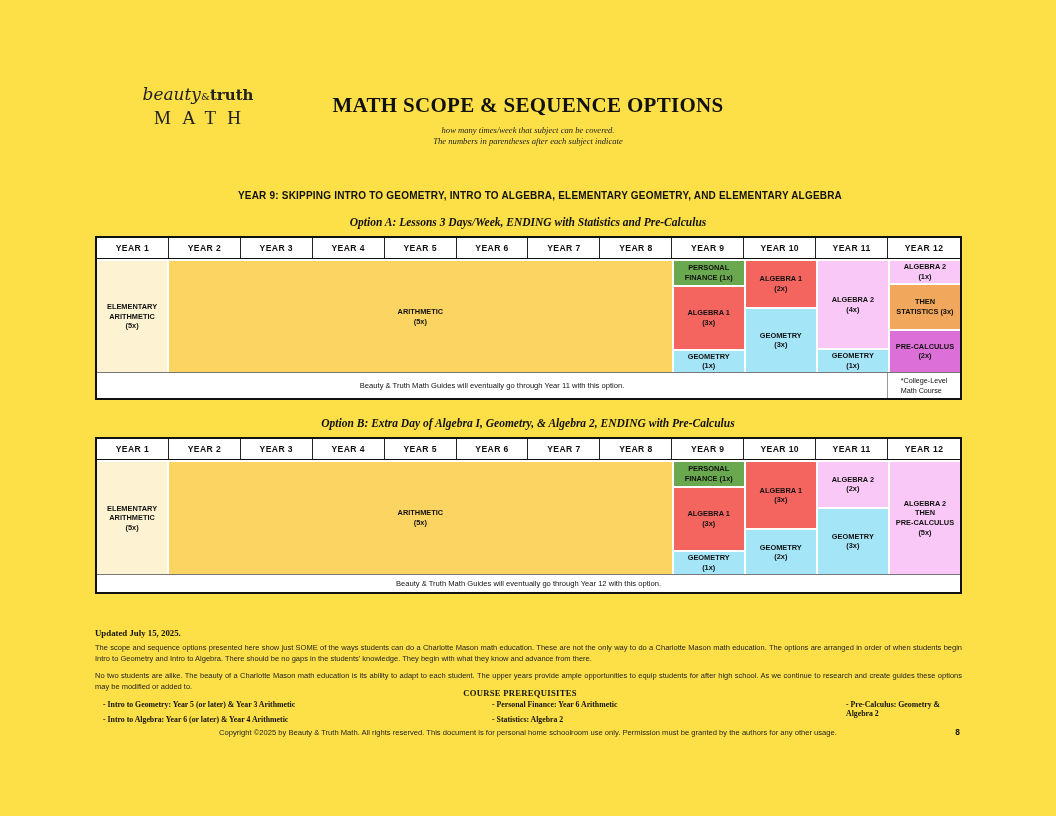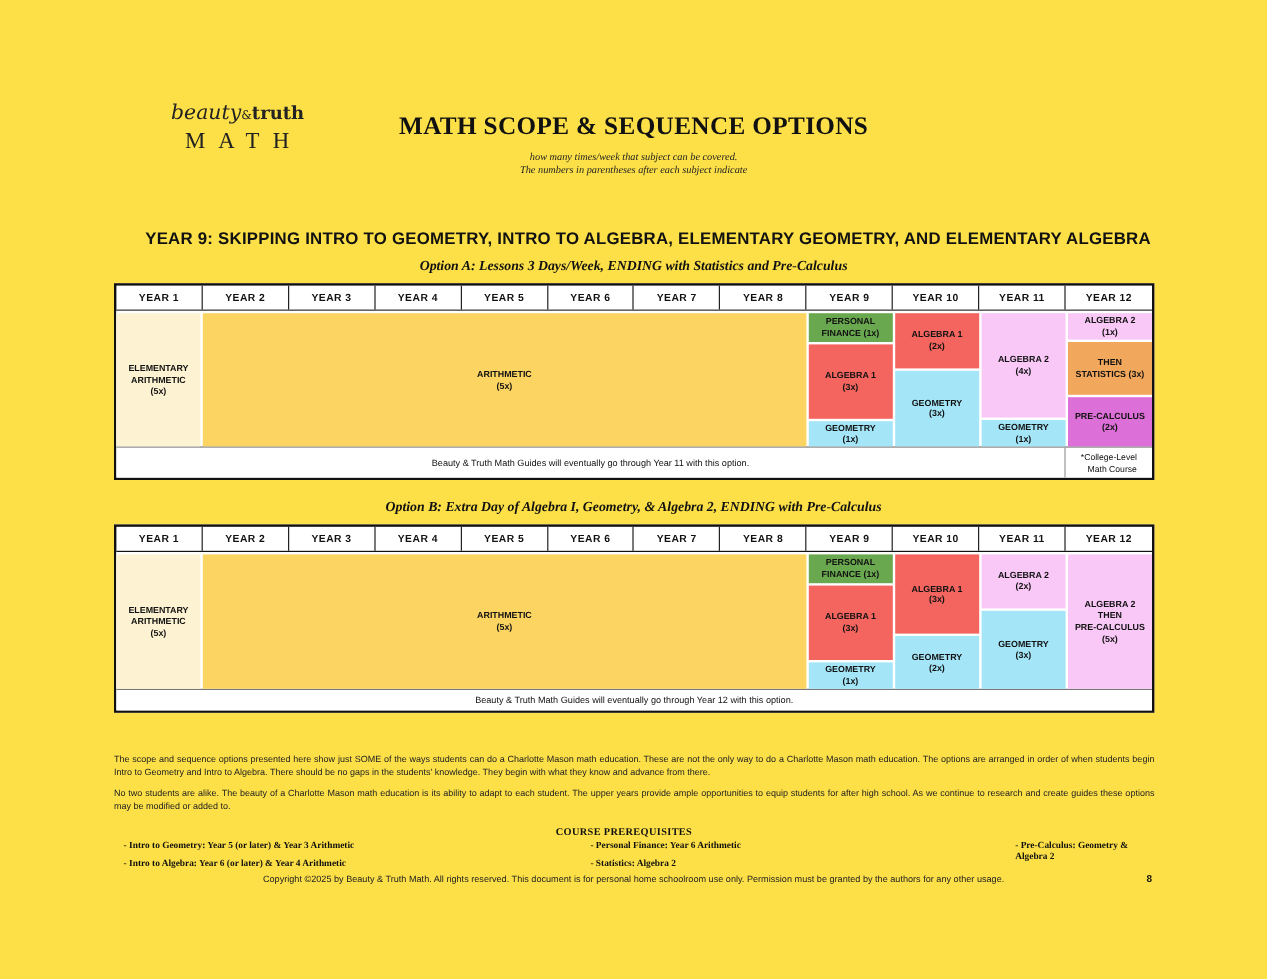--- a/index.html
+++ b/index.html
@@ -13,21 +13,21 @@
   .logo-truth{font-style:normal;font-weight:bold;font-size:15px;}
   .logo-line2{font-family:"Liberation Serif",serif;font-size:19px;letter-spacing:11px;color:#222;
               line-height:22px;margin-left:10px;}
 
   .title-block{position:absolute;left:0;right:0;top:93px;text-align:center;}
   .main-title{font-family:"Liberation Serif",serif;font-weight:bold;font-size:21px;letter-spacing:0.3px;color:#111;}
   .subtitle{font-family:"Liberation Serif",serif;font-style:italic;font-size:8.6px;line-height:11px;color:#222;margin-top:7px;}
 
   
   .section-heading{position:absolute;left:0;right:0;top:190px;text-align:center;
-                   font-weight:bold;font-size:14px;letter-spacing:0.2px;color:#111;padding-left:24px;}
+                   font-weight:bold;font-size:10px;letter-spacing:0.2px;color:#111;padding-left:24px;}
 
   
   .option-caption{position:absolute;left:0;right:0;text-align:center;
                   font-family:"Liberation Serif",serif;font-weight:bold;font-style:italic;font-size:11.5px;color:#111;}
   .caption-a{top:216px;}
   .caption-b{top:417px;}
 
   
   .bt-table{position:absolute;left:95px;width:867px;border:2px solid #111;background:#fff;box-sizing:border-box;}
   .table-a{top:236px;}
@@ -42,21 +42,21 @@
   .stack{display:flex;flex-direction:column;gap:2px;min-width:0;}
   .block{display:flex;align-items:center;justify-content:center;text-align:center;
          font-size:7.4px;font-weight:bold;line-height:1.3;white-space:pre-line;min-height:0;min-width:0;padding:1px;box-sizing:border-box;}
   .col1{grid-column:1;}
   .col2to8{grid-column:2/9;}
   .col9{grid-column:9;} .col10{grid-column:10;} .col11{grid-column:11;} .col12{grid-column:12;}
   .bt-foot{border-top:1px solid #777;display:flex;align-items:stretch;background:#fff;}
   .foot-a{height:25px;} .foot-b{height:17px;}
   .foot-note{flex:1;display:flex;align-items:center;justify-content:center;font-size:7.6px;color:#111;}
   .foot-y12{width:8.333%;border-left:1px solid #999;display:flex;align-items:center;justify-content:center;
-            text-align:right;font-size:7.2px;white-space:pre-line;line-height:1.35;}
+            text-align:left;font-size:7.2px;white-space:pre-line;line-height:1.35;}
 
   
   .notes{position:absolute;left:95px;width:867px;top:628px;}
   .updated{font-family:"Liberation Serif",serif;font-weight:bold;font-size:8.8px;margin-bottom:5px;}
   .para{font-size:7.5px;line-height:10.5px;text-align:justify;color:#222;margin-bottom:7px;}
 
   
   .prereq-heading{position:absolute;left:0;right:16px;top:688px;text-align:center;
                   font-family:"Liberation Serif",serif;font-weight:bold;font-size:8.6px;letter-spacing:0.3px;}
   .prereq-cols{position:absolute;left:103px;width:860px;top:700px;display:flex;gap:44px;}
@@ -194,20 +194,21 @@
 PRE-CALCULUS
 (5x)</div>
       </div>
     </div>
     <div class="bt-foot foot-b">
       <div class="foot-note">Beauty &amp; Truth Math Guides will eventually go through Year 12 with this option.</div>
     </div>
   </div>
 
   <div class="notes">
+    <div class="updated">Updated July 15, 2025.</div>
     <div class="para">The scope and sequence options presented here show just SOME of the ways students can do a Charlotte Mason math education. These are not the only way to do a Charlotte Mason math education. The options are arranged in order of when students begin Intro to Geometry and Intro to Algebra. There should be no gaps in the students' knowledge. They begin with what they know and advance from there.</div>
     <div class="para">No two students are alike. The beauty of a Charlotte Mason math education is its ability to adapt to each student. The upper years provide ample opportunities to equip students for after high school. As we continue to research and create guides these options may be modified or added to.</div>
   </div>
 
   <div class="prereq-heading">COURSE PREREQUISITES</div>
   <div class="prereq-cols">
     <div class="prereq-col c1">
       <div class="prereq-item">- Intro to Geometry: Year 5 (or later) &amp; Year 3 Arithmetic</div>
       <div class="prereq-item">- Intro to Algebra: Year 6 (or later) &amp; Year 4 Arithmetic</div>
     </div>

